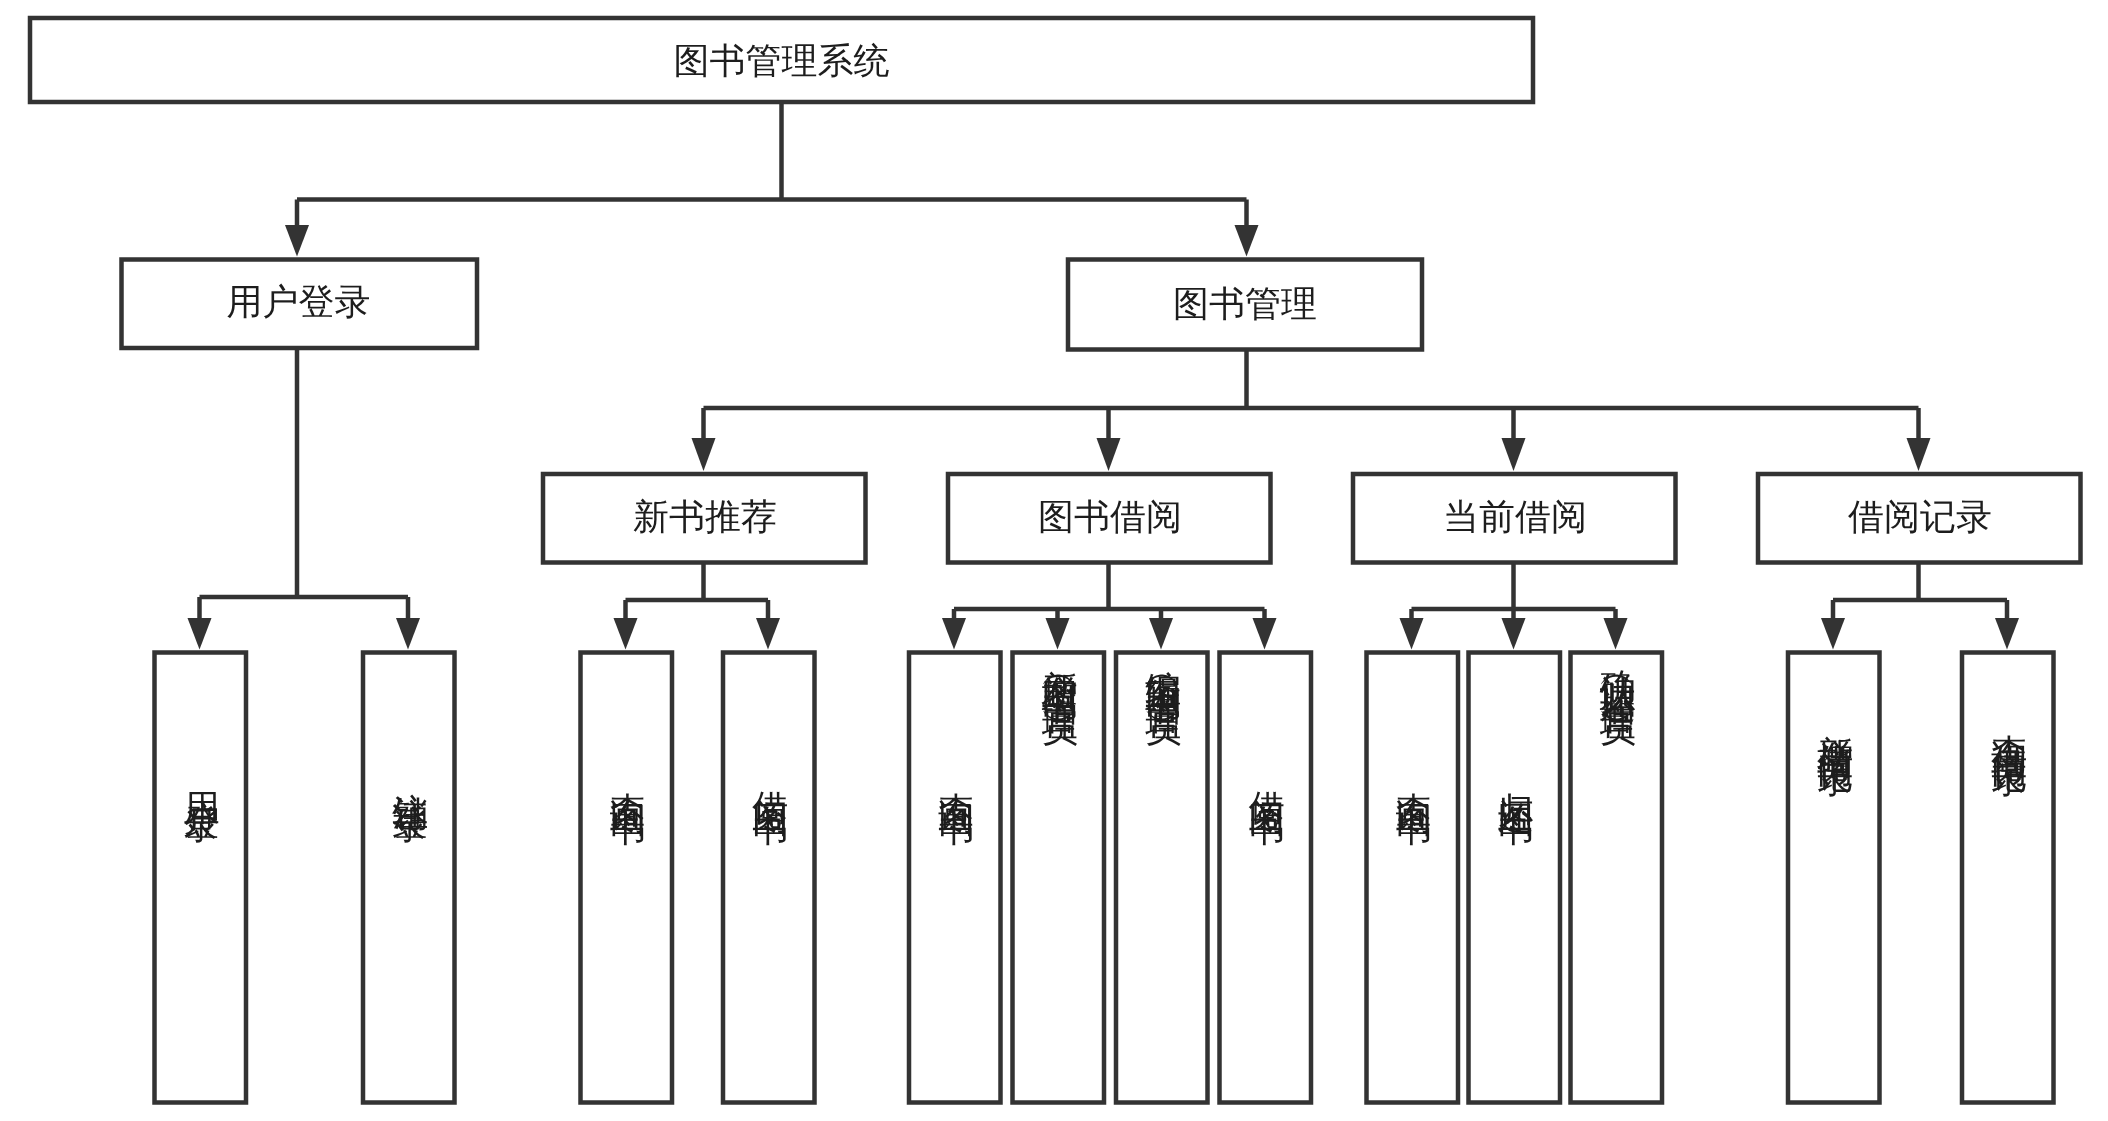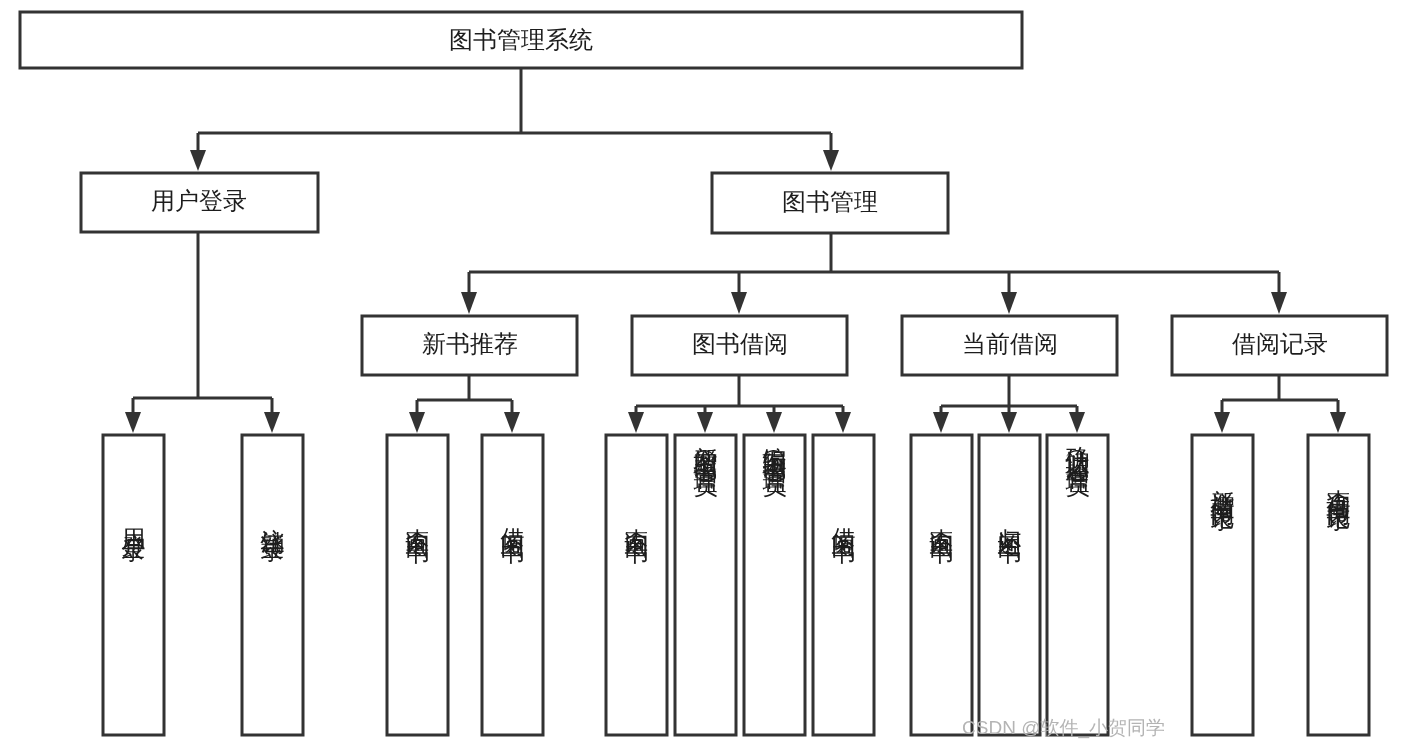--- a/index.html
+++ b/index.html
@@ -231,15 +231,14 @@
       <text class="node-label-vertical" x="1223" y="482">新增借阅记录</text>
     </g>
 
     <g>
       <rect class="node-rect" x="1308" y="435" width="61" height="300"></rect>
       <text class="node-label-vertical" x="1339" y="482">查询借阅记录</text>
     </g>
 
   </svg>
 
-  <div class="watermark">CSDN @软件_小贺同学</div>
 
 </div>
 
 </body></html>

